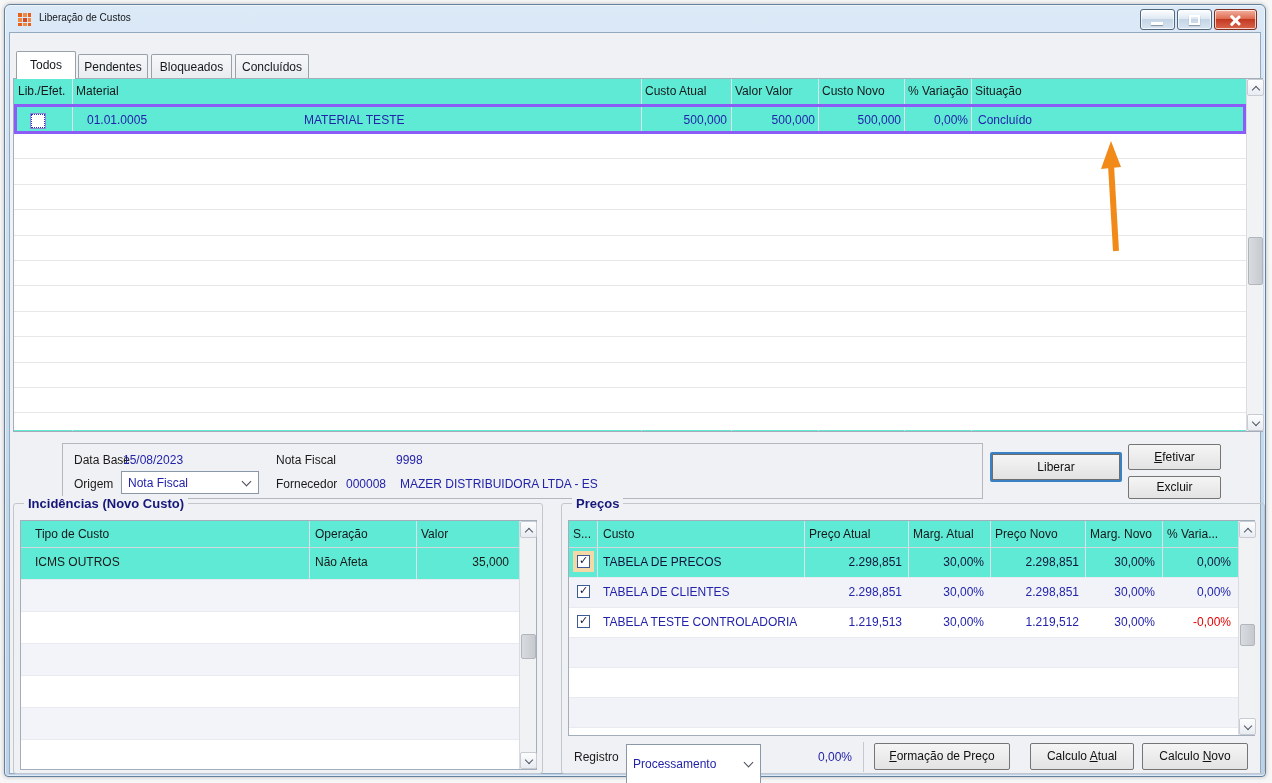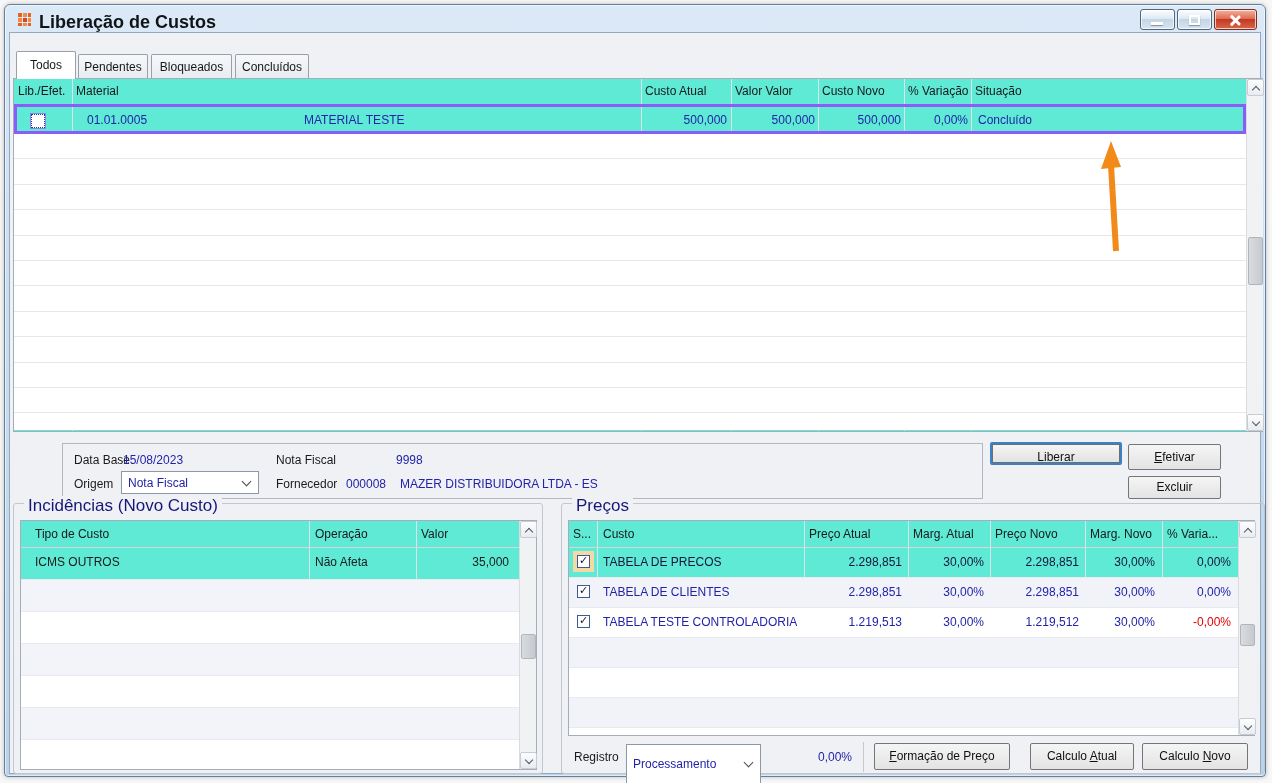--- a/index.html
+++ b/index.html
@@ -14,21 +14,21 @@
 
   
   .window {
     position:absolute; left:4px; top:4px; width:1262px; height:773px;
     background: linear-gradient(#dce9f7, #cddff1 30%, #bcd2e8);
     border:1px solid #64809c; border-radius:6px 6px 4px 4px;
     box-shadow: inset 0 0 0 1px rgba(255,255,255,.55), 0 0 4px rgba(0,0,0,.25);
   }
   .titlebar { position:absolute; left:0; top:0; right:0; height:28px; }
   .app-icon { position:absolute; left:12px; top:7px; width:15px; height:15px; }
-  .title-text { position:absolute; left:34px; top:7px; font-size:18px; color:#101418;font-weight:bold; }
+  .title-text { position:absolute; left:34px; top:7px; font-size:10px; color:#101418; }
   .winbtn { position:absolute; top:4px; height:21px; border:1px solid #50677d; border-radius:3px;
     background: linear-gradient(#fdfeff, #dfe9f3 45%, #c4d5e6 50%, #d8e5f2);
     box-shadow: inset 0 0 0 1px rgba(255,255,255,.7); }
   .winbtn.close { background: linear-gradient(#f3b1a2, #df6d52 45%, #c23a22 50%, #d9654c); border-color:#7e2d1e; }
   .glyph-min { position:absolute; left:10px; top:12px; width:12px; height:3px; background:#fff; box-shadow:0 1px 1px rgba(0,0,0,.35); }
   .glyph-max { position:absolute; left:11px; top:5px; width:11px; height:10px; border:2px solid #fff; box-shadow:0 1px 1px rgba(0,0,0,.3); }
   .glyph-x  { position:absolute; left:14px; top:4px; width:12px; height:12px; }
   .glyph-x i { position:absolute; left:5px; top:0; width:2.5px; height:13px; background:#fff; border-radius:1px; }
   .glyph-x i:first-child { transform: rotate(45deg); }
   .glyph-x i:last-child  { transform: rotate(-45deg); }
@@ -70,21 +70,21 @@
   .btn { position:absolute; background:linear-gradient(#f5f5f5,#e3e3e3); border:1px solid #757575;
     text-align:center; color:#101010; border-radius:2px; }
   .btn .ac { text-decoration:underline; }
   .btn-default-ring { position:absolute; border:2px solid #3a82c4; border-radius:2px; background:#e8e8e8; }
   .btn-default-ring .inner { position:absolute; left:0; top:0; right:0; bottom:0;
     background:linear-gradient(#f5f5f5,#e2e2e2); border:1px solid #6e6e6e; text-align:center; color:#101010; }
 
   
   .groupbox { position:absolute; border:1px solid #c3c7cd; border-radius:3px; }
   .group-title { position:absolute; top:-8px; left:10px; background:#f0f1f4; padding:0 4px;
-    font-weight:normal; color:#16167a; font-size:17px; }
+    font-weight:bold; color:#16167a; font-size:13px; }
 
   
   .combo { position:absolute; background:#fff; border:1px solid #8a98a8; }
   .combo .val { position:absolute; left:6px; top:0; bottom:0; display:flex; align-items:center; color:#2323aa; }
   .combo .chev2 { position:absolute; right:8px; top:50%; margin-top:-5px; width:7px; height:7px;
     border-right:1.6px solid #444b55; border-bottom:1.6px solid #444b55; transform:rotate(45deg); }
 
   .redbox { position:absolute; border:3px solid #8b5cf6; z-index:5; }
   .stripes-inc { background: repeating-linear-gradient(to bottom, #f2f4f9 0 31px, #e8eaef 31px 32px, #ffffff 32px 63px, #e8eaef 63px 64px); border-top:1px solid #e8eaef; }
   .stripes-pre { background: repeating-linear-gradient(to bottom, #f1f3f9 0 29px, #e8eaef 29px 30px, #ffffff 30px 59px, #e8eaef 59px 60px); border-top:1px solid #e8eaef; }
@@ -187,21 +187,21 @@
         <div class="cell" style="left:11px; top:33px;">Origem</div>
         <div class="combo" style="left:58px; top:27px; width:138px; height:23px;">
           <span class="val nowrap">Nota Fiscal</span>
           <span class="chev2"></span>
         </div>
         <div class="cell" style="left:213px; top:33px;">Fornecedor</div>
         <div class="cell navy" style="left:283px; top:33px;">000008</div>
         <div class="cell navy" style="left:337px; top:33px;">MAZER DISTRIBUIDORA LTDA - ES</div>
       </div>
 
-      <div class="btn-default-ring" style="left:980px; top:409px; width:132px; height:23px;">
+      <div class="btn-default-ring" style="left:980px; top:419px; width:132px; height:30px;">
         <span class="inner" style="line-height:25px;"><span class="ac">L</span><span>iberar</span></span>
       </div>
       <div class="btn" style="left:1118px; top:411px; width:93px; height:26px; line-height:24px;">
         <span class="ac">E</span><span>fetivar</span>
       </div>
       <div class="btn" style="left:1118px; top:443px; width:93px; height:23px; line-height:21px;">
         <span>Excluir</span>
       </div>
 
       <div class="groupbox" style="left:3px; top:470px; width:530px; height:271px;">

